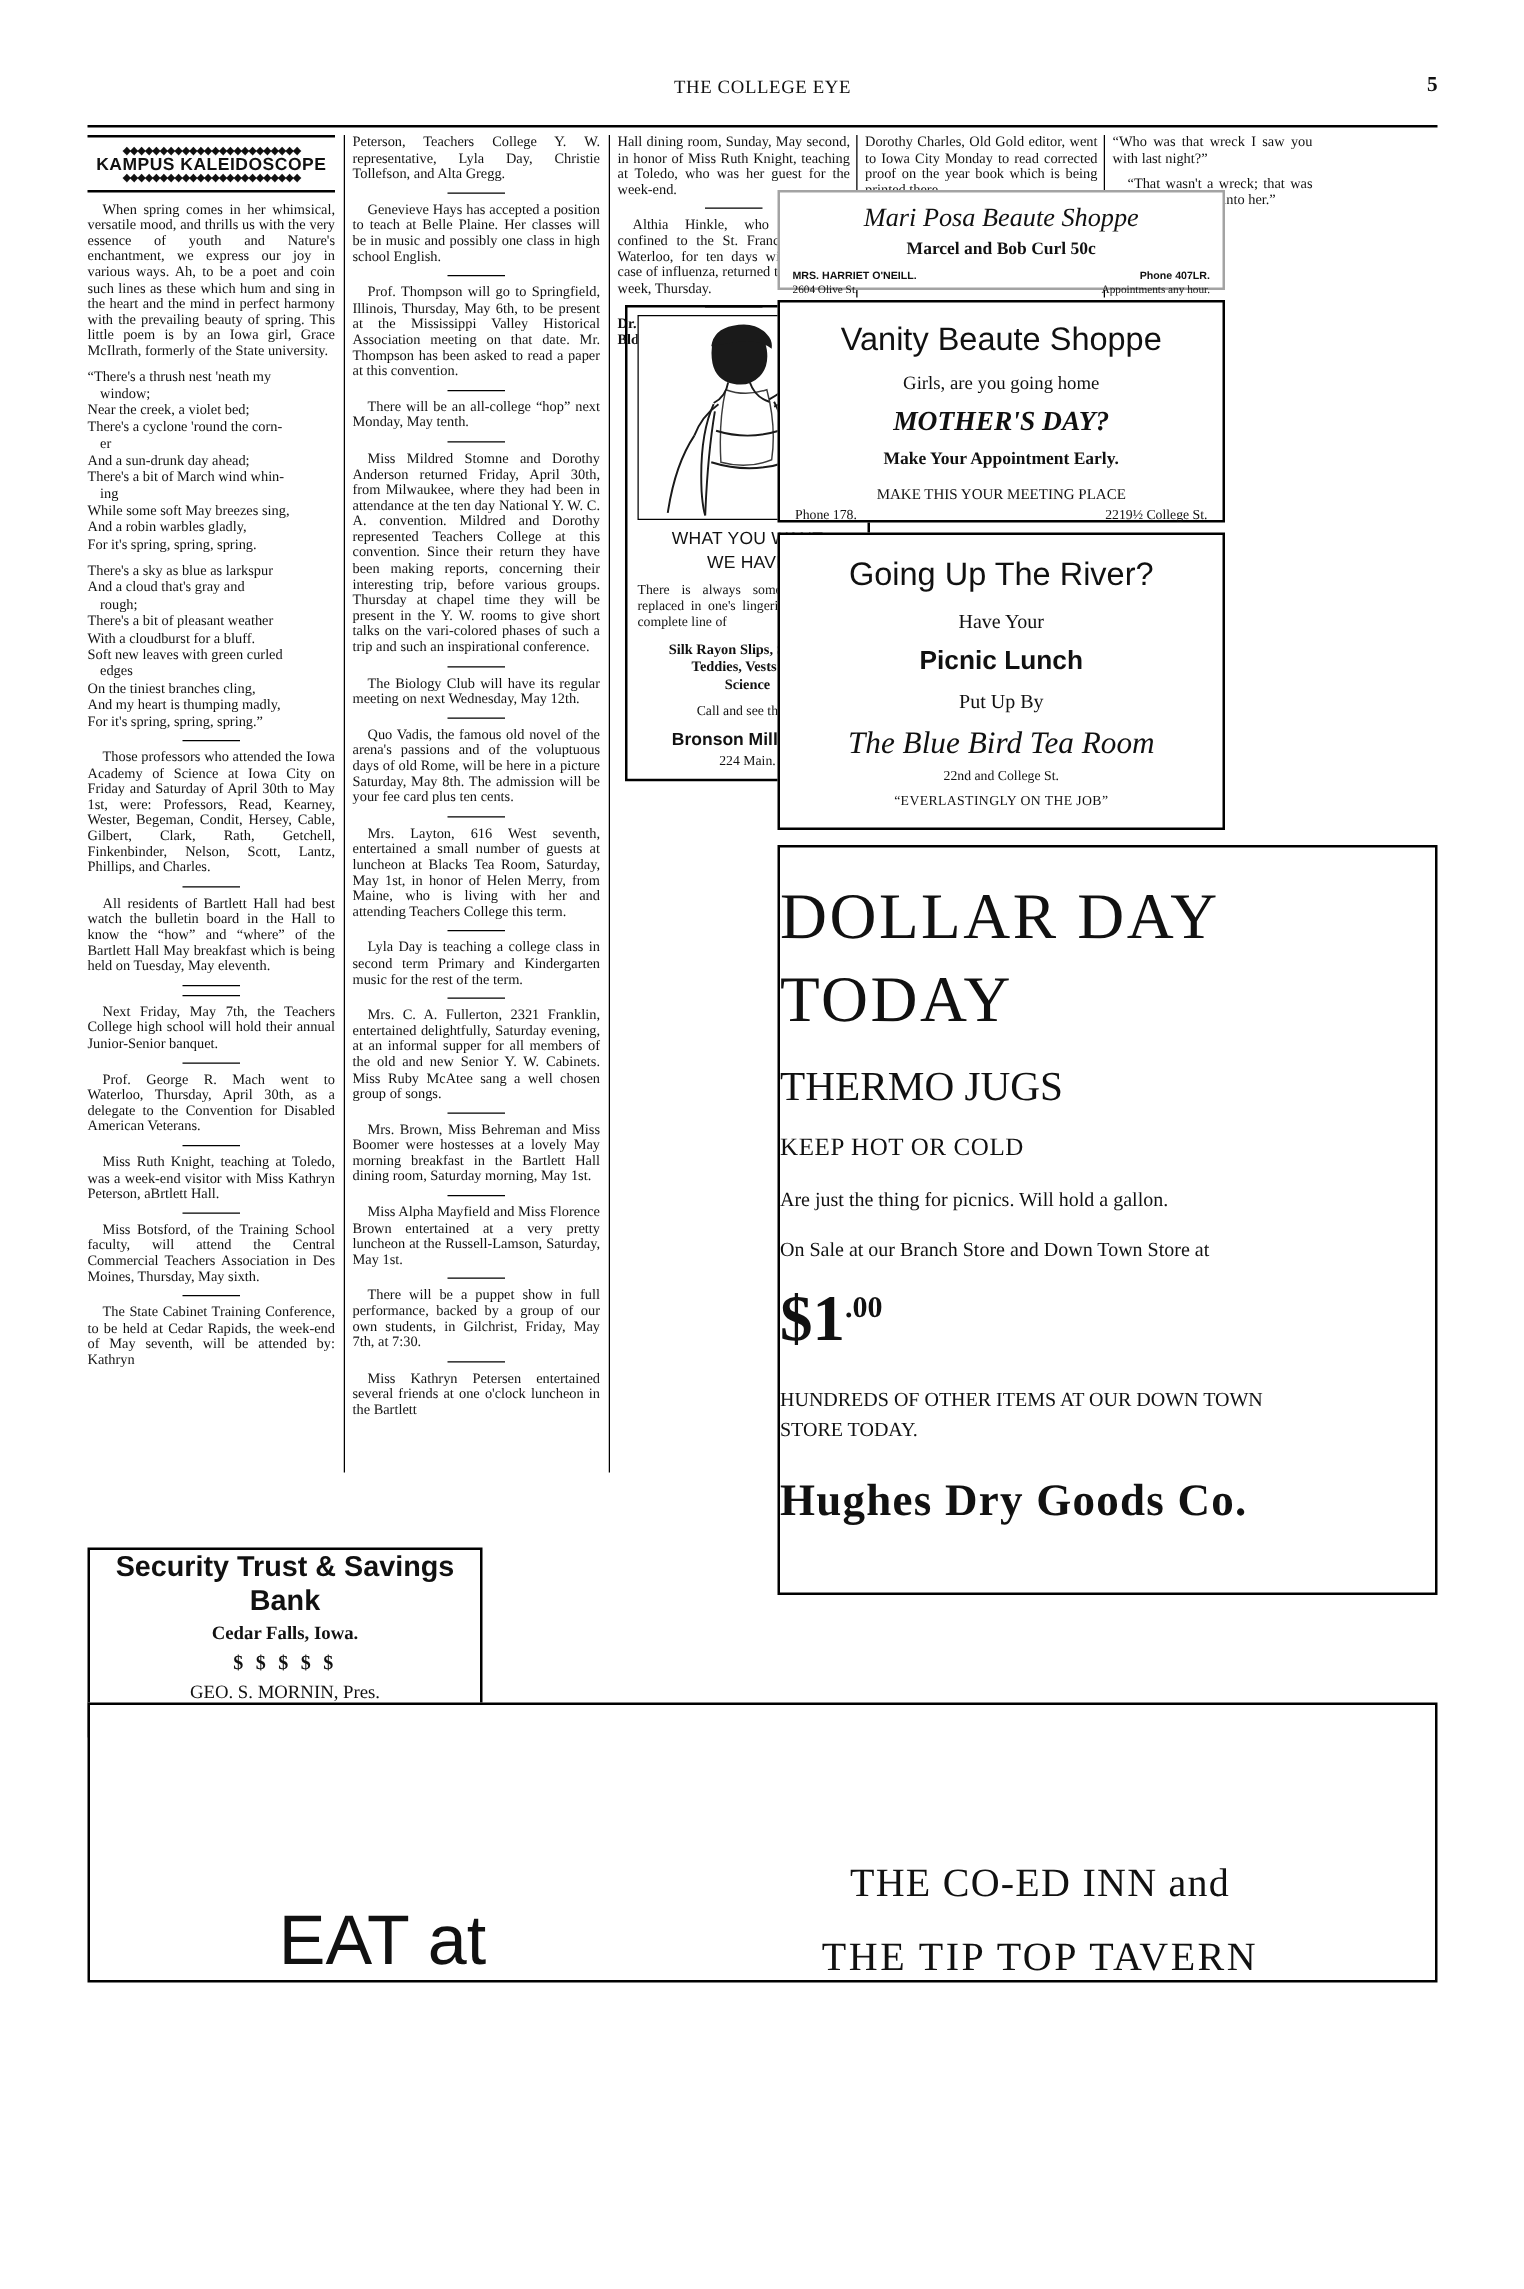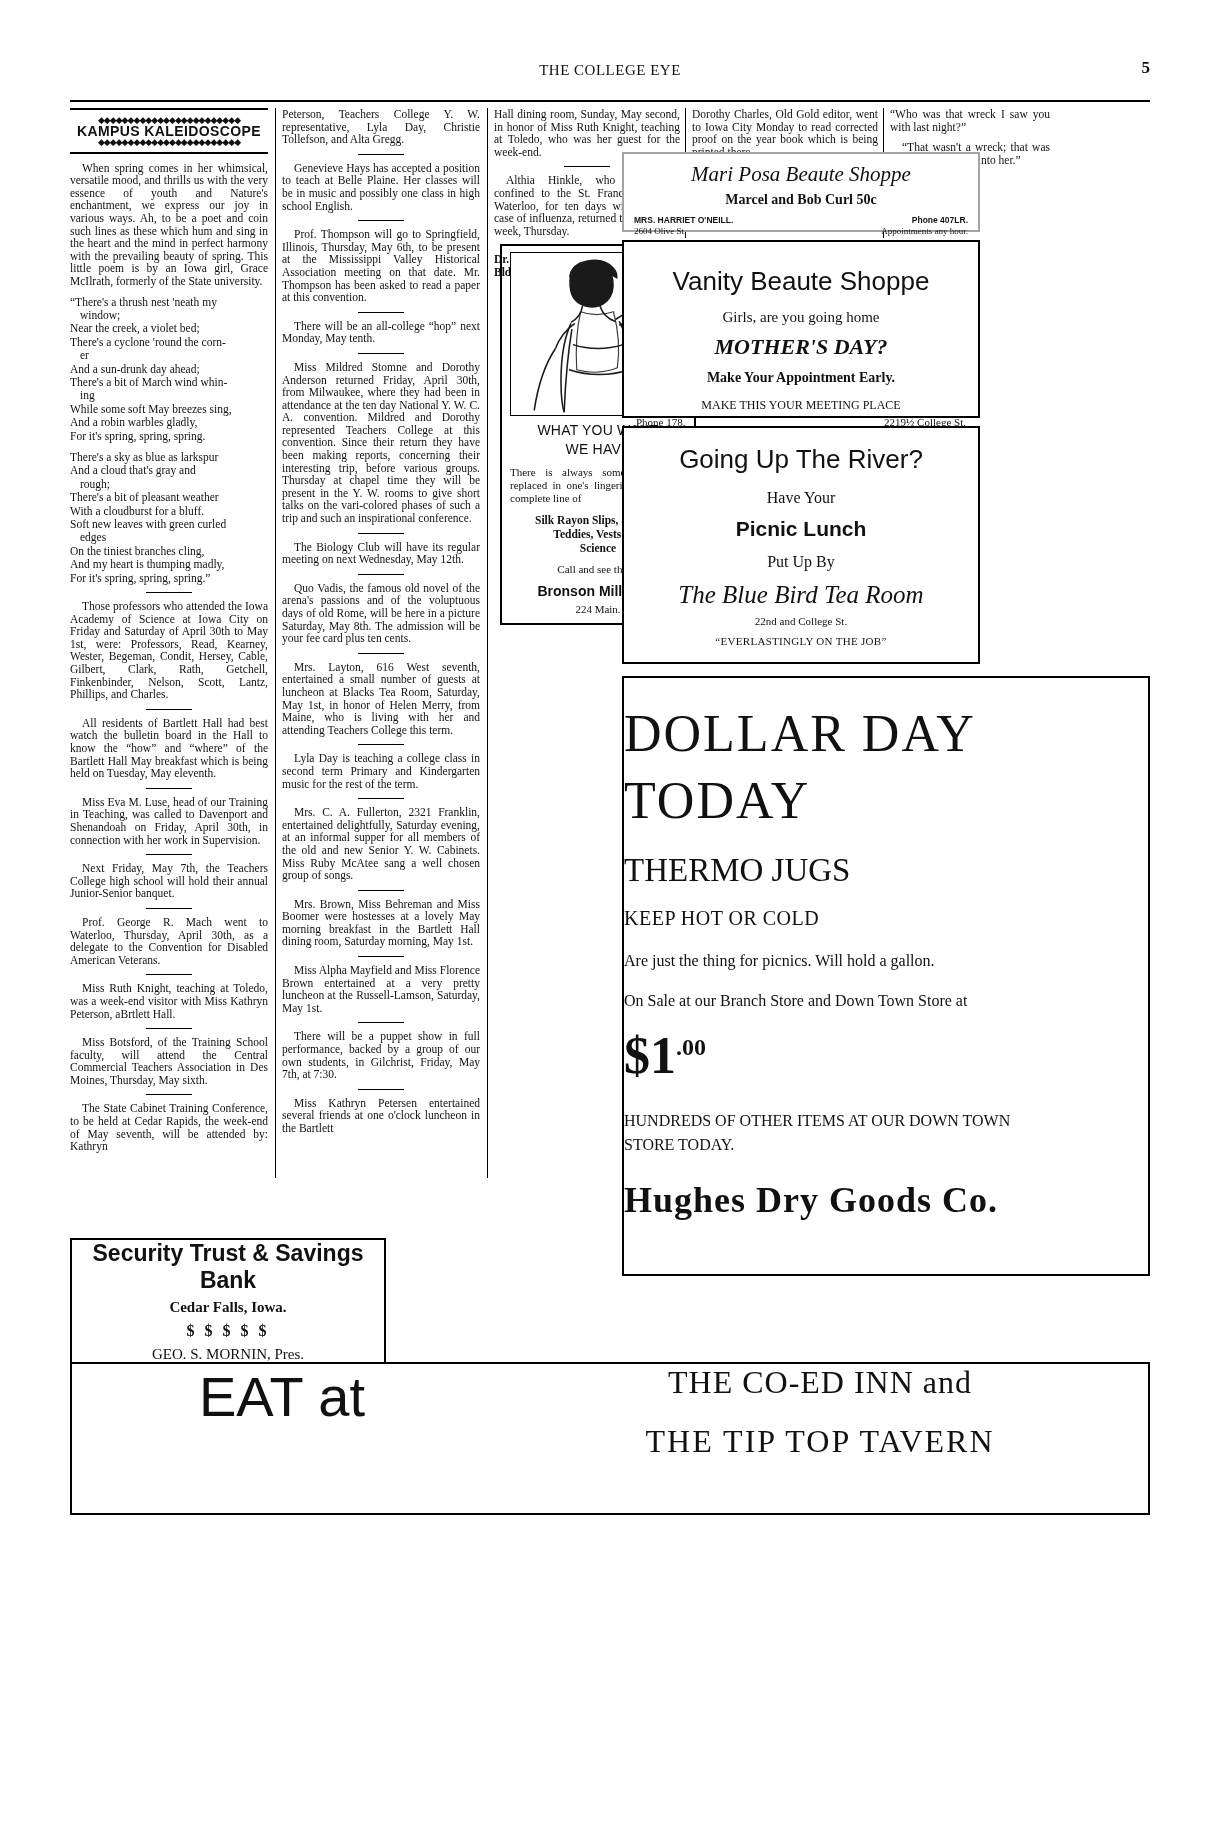--- a/index.html
+++ b/index.html
@@ -27,21 +27,21 @@
   .poem .ind{padding-left:10px;}
   .sepline{border-top:1px solid #000;width:46px;margin:7px auto 7px auto;}
   .brief{margin:0 0 6px 0;text-indent:12px;}
   
   .ad{position:absolute;box-sizing:border-box;background:#fff;}
   .ad-marip{left:622px;top:152px;width:358px;height:80px;border:2px solid #a3a3a3;text-align:center;padding-top:8px;}
   .ad-marip .l1{font-style:italic;font-size:21px;font-family:"Liberation Serif",serif;}
   .ad-marip .l2{font-size:14px;font-weight:bold;margin-top:5px;}
   .ad-marip .row{display:flex;justify-content:space-between;font-size:8.5px;margin-top:7px;padding:0 10px;font-family:"Liberation Sans",sans-serif;font-weight:bold;}
   .ad-marip .row2{display:flex;justify-content:space-between;font-size:9px;padding:0 10px;margin-top:1px;}
-  .ad-vanity{left:622px;top:240px;width:358px;height:178px;border:2px solid #000;text-align:center;padding-top:24px;}
+  .ad-vanity{left:622px;top:240px;width:358px;height:178px;border:2px solid #000;text-align:center;padding-top:14px;}
   .ad-vanity .v1{font-size:26px;font-family:"Liberation Sans",sans-serif;}
   .ad-vanity .v2{font-size:15px;margin-top:12px;}
   .ad-vanity .v3{font-size:22px;font-style:italic;font-weight:bold;margin-top:8px;}
   .ad-vanity .v4{font-size:14px;font-weight:bold;margin-top:10px;}
   .ad-vanity .v5{font-size:12px;margin-top:12px;}
   .ad-vanity .vrow{display:flex;justify-content:space-between;font-size:11px;margin-top:3px;padding:0 12px;}
   .ad-river{left:622px;top:426px;width:358px;height:238px;border:2px solid #000;text-align:center;padding-top:16px;}
   .ad-river .r1{font-size:26px;font-family:"Liberation Sans",sans-serif;}
   .ad-river .r2{font-size:16px;margin-top:14px;}
   .ad-river .r3{font-size:21px;font-weight:bold;font-family:"Liberation Sans",sans-serif;margin-top:10px;}
@@ -69,21 +69,21 @@
   .ad-dollar .price sup{font-size:24px;vertical-align:super;}
   .ad-dollar .d8{font-size:16px;margin-top:24px;line-height:24px;}
   .ad-dollar .hughes{font-size:36px;margin-top:22px;font-family:"Liberation Serif",serif;font-weight:bold;letter-spacing:1px;}
   .ad-bank{left:70px;top:1238px;width:316px;height:152px;border:2px solid #000;text-align:center;padding-top:0;box-sizing:border-box;}
   .ad-bank .b1{font-size:23px;font-weight:bold;font-family:"Liberation Sans",sans-serif;}
   .ad-bank .b2{font-size:15px;font-weight:bold;margin-top:5px;}
   .ad-bank .b3{font-size:16px;font-weight:bold;margin-top:6px;letter-spacing:3px;}
   .ad-bank .b4{font-size:15px;margin-top:6px;}
   .ad-bank .b5{font-size:15px;margin-top:4px;}
   .ad-bank .b6{font-size:15px;margin-top:4px;}
-  .ad-eat{left:70px;top:1362px;width:1080px;height:153px;border:2px solid #000;box-sizing:border-box;display:flex;align-items:flex-start;}
+  .ad-eat{left:70px;top:1362px;width:1080px;height:224px;border:2px solid #000;box-sizing:border-box;display:flex;align-items:flex-end;padding-left:24px;}
   .ad-eat .eat{flex:0 0 420px;text-align:center;font-size:56px;font-family:"Liberation Sans",sans-serif;}
   .ad-eat .right{flex:1;text-align:center;}
   .ad-eat .right .e1{font-size:32px;letter-spacing:1px;}
   .ad-eat .right .e2{font-size:32px;letter-spacing:2px;margin-top:22px;}
   .lady{position:absolute;left:0;top:0;width:100%;height:100%;}
 </style>
 </head>
 <body>
 
 <div class="page">
@@ -130,21 +130,20 @@
         <div class="ind">edges</div>
         <div>On the tiniest branches cling,</div>
         <div>And my heart is thumping madly,</div>
         <div>For it's spring, spring, spring.”</div>
       </div>
       <div class="sepline"></div>
       <p class="brief">Those professors who attended the Iowa Academy of Science at Iowa City on Friday and Saturday of April 30th to May 1st, were: Professors, Read, Kearney, Wester, Begeman, Condit, Hersey, Cable, Gilbert, Clark, Rath, Getchell, Finkenbinder, Nelson, Scott, Lantz, Phillips, and Charles.</p>
       <div class="sepline"></div>
       <p class="brief">All residents of Bartlett Hall had best watch the bulletin board in the Hall to know the “how” and “where” of the Bartlett Hall May breakfast which is being held on Tuesday, May eleventh.</p>
       <div class="sepline"></div>
-      <p class="brief">Miss Eva M. Luse, head of our Training in Teaching, was called to Davenport and Shenandoah on Friday, April 30th, in connection with her work in Supervision.</p>
       <div class="sepline"></div>
       <p class="brief">Next Friday, May 7th, the Teachers College high school will hold their annual Junior-Senior banquet.</p>
       <div class="sepline"></div>
       <p class="brief">Prof. George R. Mach went to Waterloo, Thursday, April 30th, as a delegate to the Convention for Disabled American Veterans.</p>
       <div class="sepline"></div>
       <p class="brief">Miss Ruth Knight, teaching at Toledo, was a week-end visitor with Miss Kathryn Peterson, aBrtlett Hall.</p>
       <div class="sepline"></div>
       <p class="brief">Miss Botsford, of the Training School faculty, will attend the Central Commercial Teachers Association in Des Moines, Thursday, May sixth.</p>
       <div class="sepline"></div>
       <p class="brief">The State Cabinet Training Conference, to be held at Cedar Rapids, the week-end of May seventh, will be attended by: Kathryn</p>

